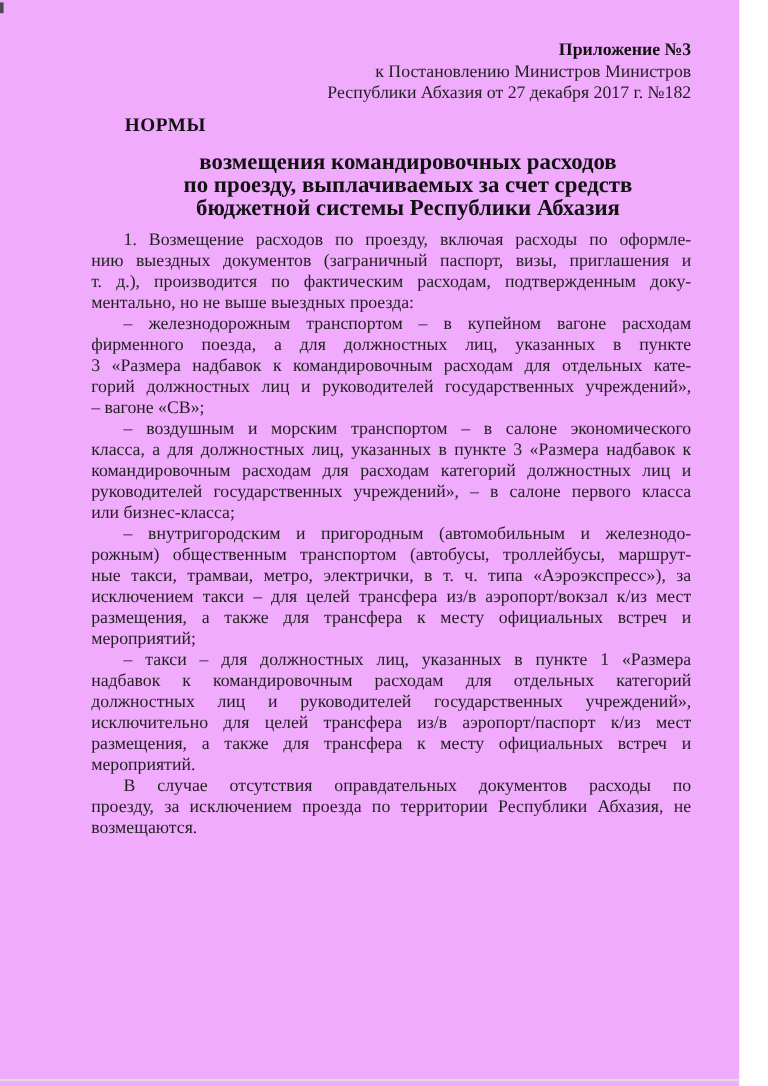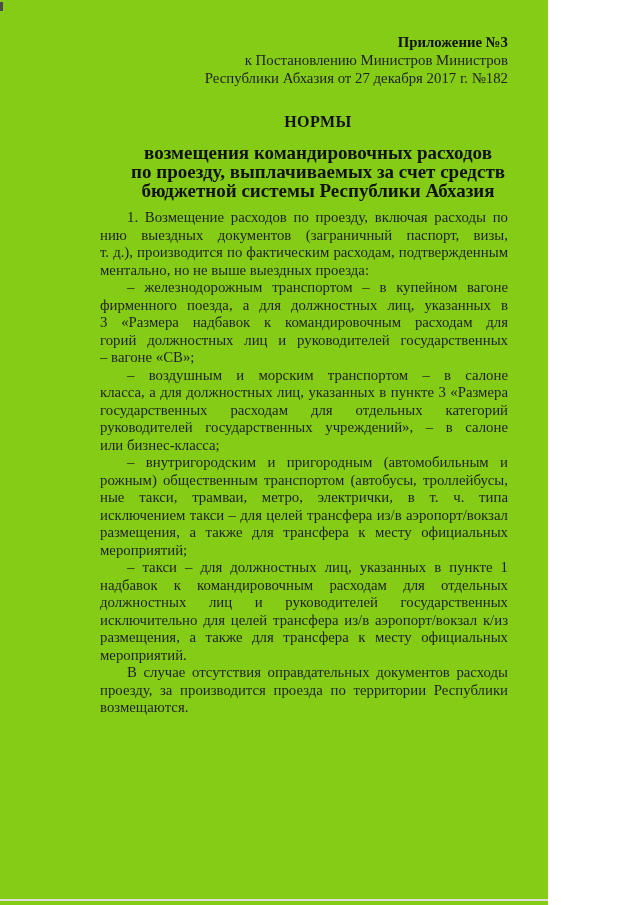--- a/index.html
+++ b/index.html
@@ -2,47 +2,46 @@
 <html><head>
 <meta charset="utf-8">
 <style>
   html, body {
     margin: 0;
     padding: 0;
     background: #ffffff;
   }
   .page {
     position: relative;
-    width: 548px;
+    width: 616px;
     height: 905px;
     box-sizing: border-box;
-    background: #84cc16;
-    padding: 33px 40px 0 100px;
+    background: #f0abfc;
+    padding: 33px 40px 0 76px;
     font-family: "Liberation Serif", "DejaVu Serif", serif;
     color: #222222;
     overflow: hidden;
   }
   
   .artifact { position: absolute; }
   .artifact.tl { left: 0; top: 2px; width: 3px; height: 9px; background: #4b4b4b; }
   .artifact.re { left: 628px; top: 858px; width: 2px; height: 8px; background: #b5b5b5; }
   .artifact.bl { left: 0; top: 899px; width: 640px; height: 2px; background: #dcdcdc; }
 
   .doc-header {
     text-align: right;
     font-size: 14.8px;
     line-height: 18px;
     color: #1f1f1f;
   }
   .doc-header .hline.bold { font-weight: bold; color: #111111; }
 
   .doc-title {
-    margin-top: 26px;
+    margin-top: 9px;
     padding-left: 28px;
-    text-align: center;
     font-weight: bold;
     font-size: 16px;
     line-height: 18px;
     color: #111111;
     letter-spacing: 0.5px;
   }
   .doc-subtitle {
     margin-top: 12px;
     padding-left: 28px;
     text-align: center;
@@ -106,40 +105,40 @@
       <div class="para">
         <div class="line first">– железнодорожным транспортом – в купейном вагоне расходам</div>
         <div class="line">фирменного поезда, а для должностных лиц, указанных в пункте</div>
         <div class="line">3 «Размера надбавок к командировочным расходам для отдельных кате-</div>
         <div class="line">горий должностных лиц и руководителей государственных учреждений»,</div>
         <div class="line last">– вагоне «СВ»;</div>
       </div>
       <div class="para">
         <div class="line first">– воздушным и морским транспортом – в салоне экономического</div>
         <div class="line">класса, а для должностных лиц, указанных в пункте 3 «Размера надбавок к</div>
-        <div class="line">государственных расходам для отдельных категорий должностных лиц и</div>
+        <div class="line">командировочным расходам для расходам категорий должностных лиц и</div>
         <div class="line">руководителей государственных учреждений», – в салоне первого класса</div>
         <div class="line last">или бизнес-класса;</div>
       </div>
       <div class="para">
         <div class="line first">– внутригородским и пригородным (автомобильным и железнодо-</div>
         <div class="line">рожным) общественным транспортом (автобусы, троллейбусы, маршрут-</div>
         <div class="line">ные такси, трамваи, метро, электрички, в т. ч. типа «Аэроэкспресс»), за</div>
         <div class="line">исключением такси – для целей трансфера из/в аэропорт/вокзал к/из мест</div>
         <div class="line">размещения, а также для трансфера к месту официальных встреч и</div>
         <div class="line last">мероприятий;</div>
       </div>
       <div class="para">
         <div class="line first">– такси – для должностных лиц, указанных в пункте 1 «Размера</div>
         <div class="line">надбавок к командировочным расходам для отдельных категорий</div>
         <div class="line">должностных лиц и руководителей государственных учреждений»,</div>
-        <div class="line">исключительно для целей трансфера из/в аэропорт/вокзал к/из месту</div>
+        <div class="line">исключительно для целей трансфера из/в аэропорт/паспорт к/из мест</div>
         <div class="line">размещения, а также для трансфера к месту официальных встреч и</div>
         <div class="line last">мероприятий.</div>
       </div>
       <div class="para">
         <div class="line first">В случае отсутствия оправдательных документов расходы по</div>
-        <div class="line">проезду, за производится проезда по территории Республики Абхазия, не</div>
+        <div class="line">проезду, за исключением проезда по территории Республики Абхазия, не</div>
         <div class="line last">возмещаются.</div>
       </div>
     </div>
 
 </div>
 
 </body></html>

